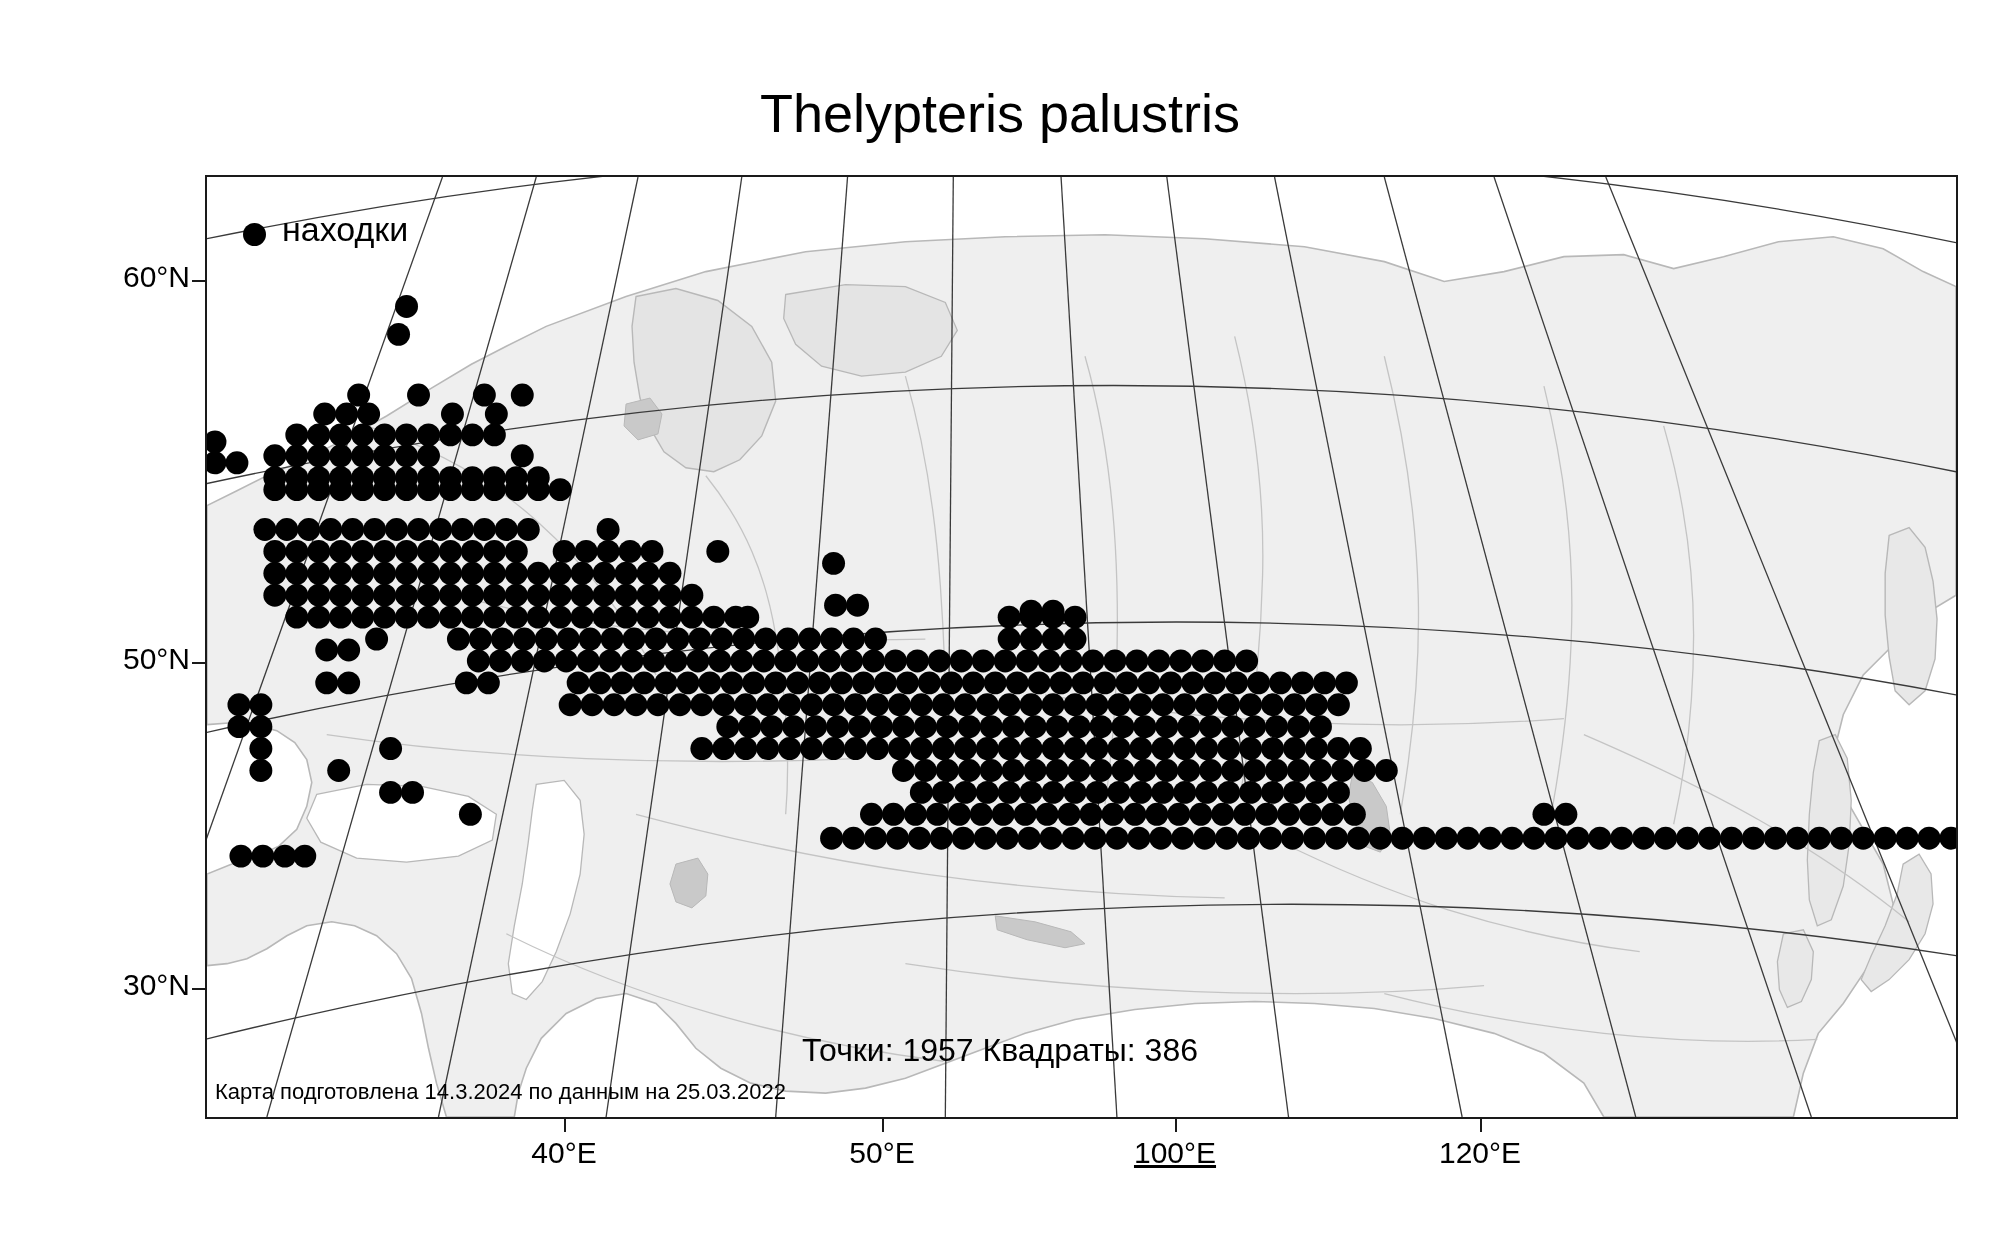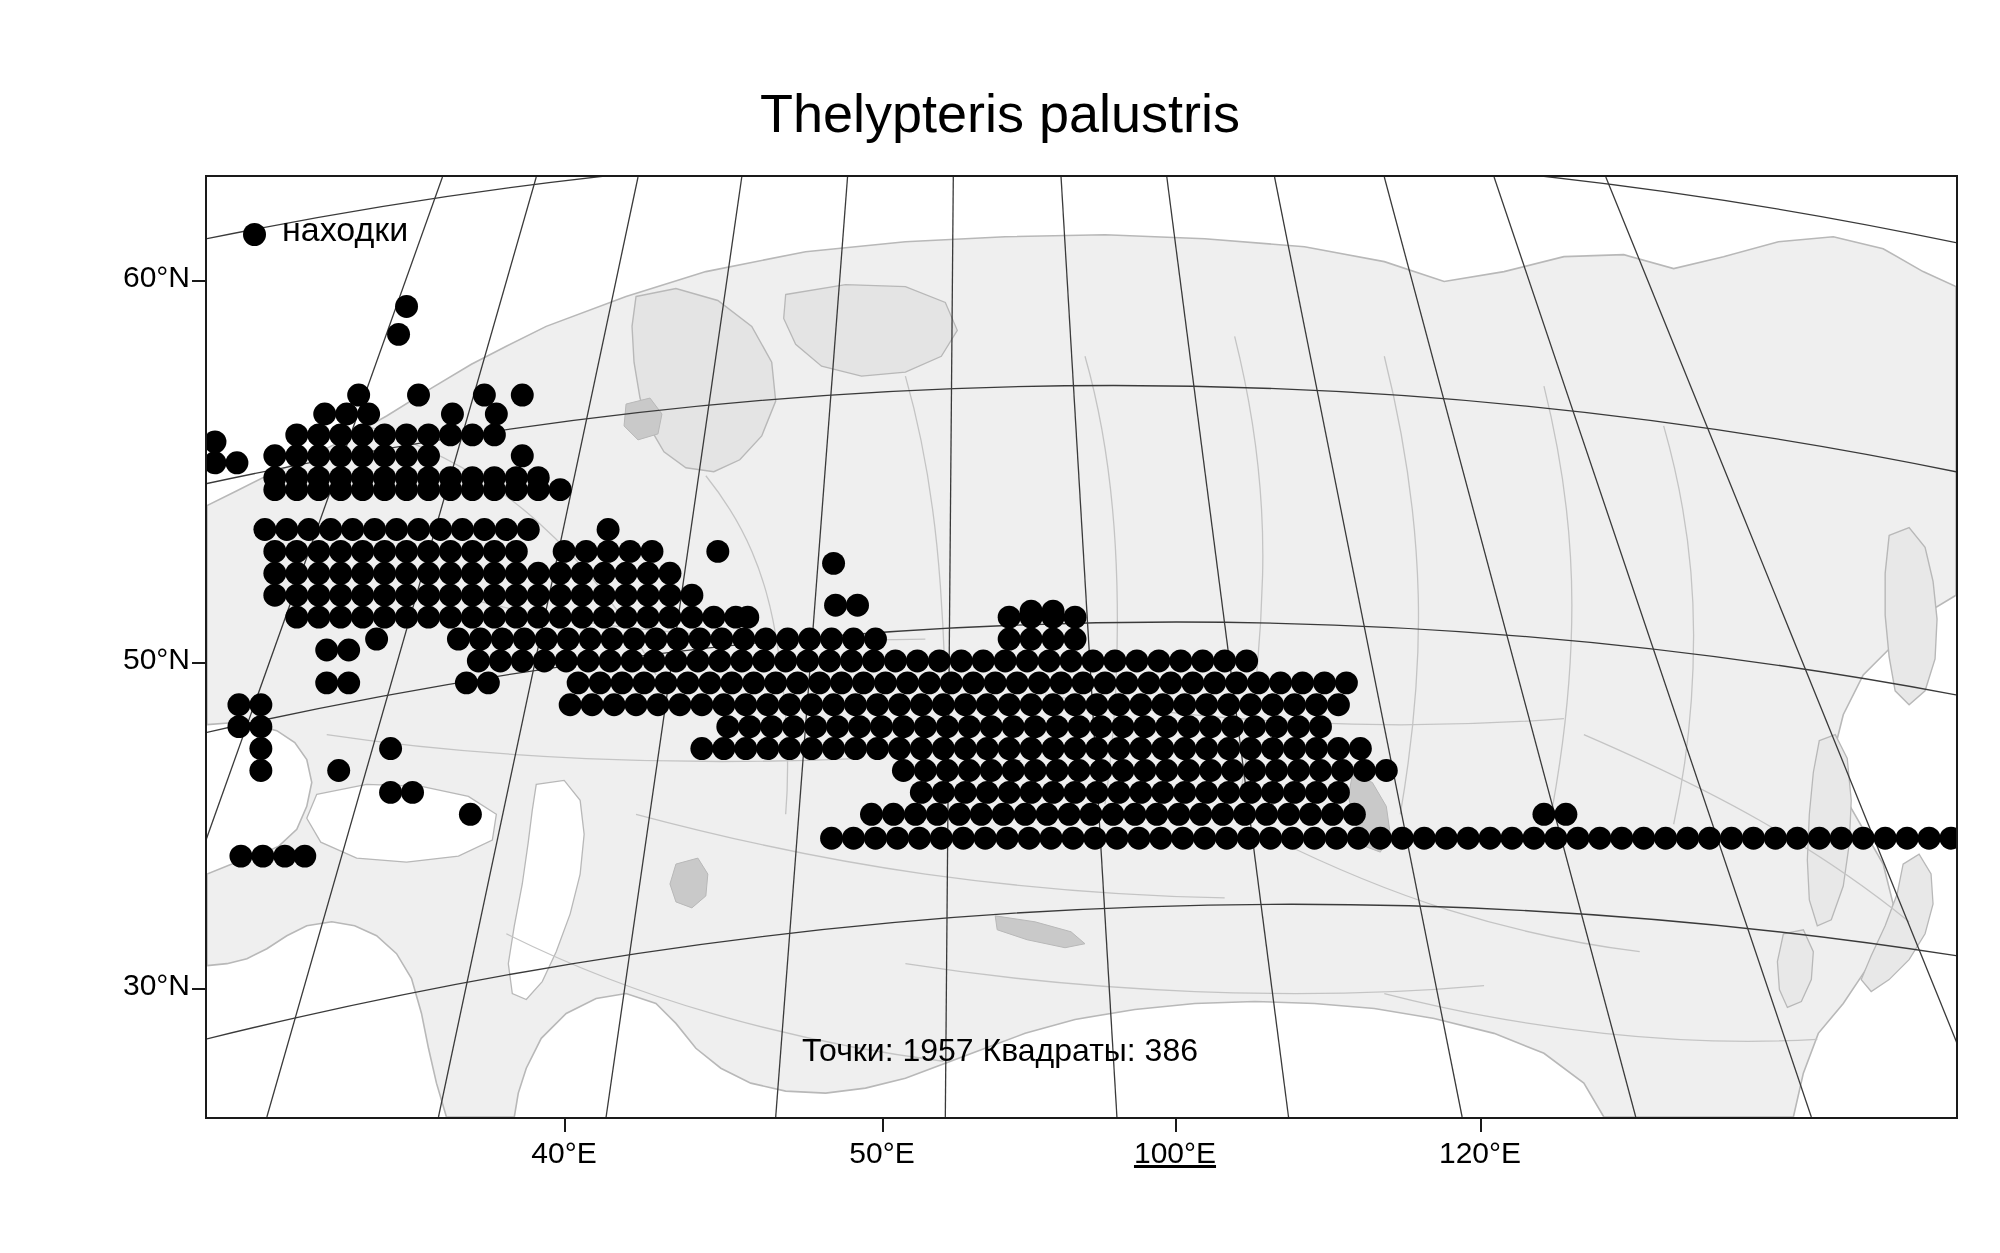--- a/index.html
+++ b/index.html
@@ -726,20 +726,21 @@
     </svg>
   </div>
 
   <div id="legend">
     <span id="legend-dot"></span>
     <span id="legend-label">находки</span>
   </div>
 
   <div id="stats-text">Точки: 1957 Квадраты: 386</div>
 
+  <div id="credit-text">Карта подготовлена 14.3.2024 по данным на 25.03.2022</div>
 
   <div id="axis-labels">
       <div class="ytick-label" style="left: 60px; top: 260px;">60°N</div>
       <div class="tick-mark-y" style="left: 192px; top: 280px;"></div>
       <div class="ytick-label" style="left: 60px; top: 642px;">50°N</div>
       <div class="tick-mark-y" style="left: 192px; top: 662px;"></div>
       <div class="ytick-label" style="left: 60px; top: 968px;">30°N</div>
       <div class="tick-mark-y" style="left: 192px; top: 988px;"></div>
       <div class="xtick-label" style="left: 484px; top: 1136px;">40°E</div>
       <div class="tick-mark-x" style="left: 564px; top: 1119px;"></div>

